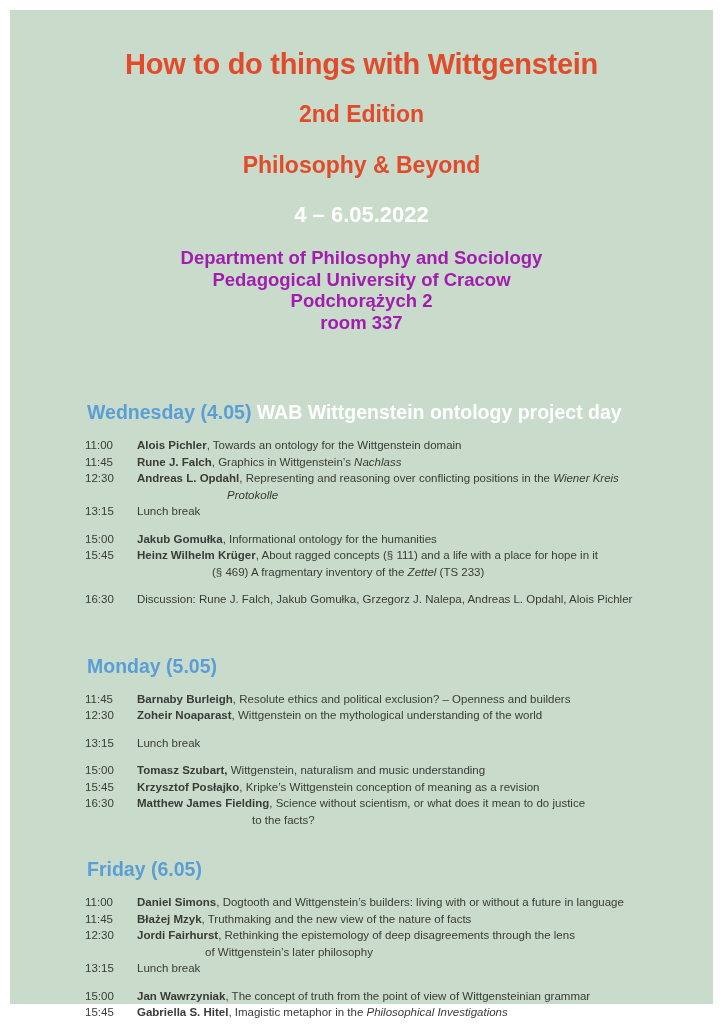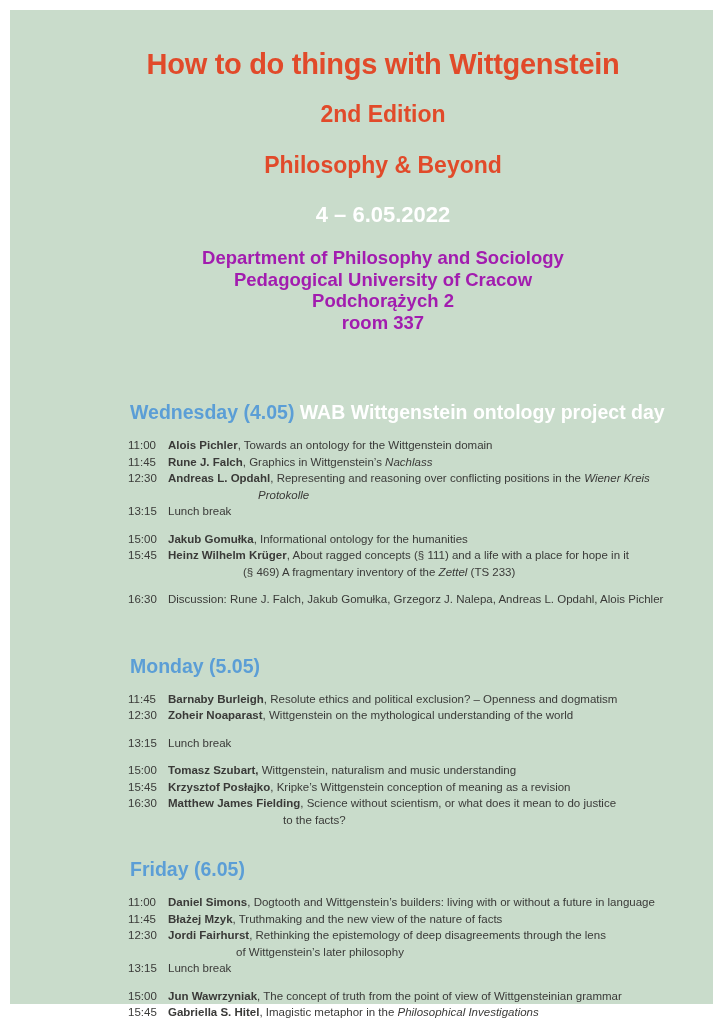--- a/index.html
+++ b/index.html
@@ -9,21 +9,20 @@
     width:723px; height:1024px;
     background:#ffffff;
     font-family:"Liberation Sans", sans-serif;
     overflow:hidden;
   }
   .poster {
     position:absolute; left:10px; top:10px;
     width:703px; height:994px;
     background:#c9dccb;
     padding-top:37px;
-    padding-left:43px;
   }
   .title {
     color:#e14a2a; font-size:29px; font-weight:bold;
     text-align:center; line-height:34px; letter-spacing:-0.3px;
   }
   .edition {
     color:#e14a2a; font-size:23px; font-weight:bold;
     text-align:center; margin-top:19px; line-height:28px;
   }
   .subtitle {
@@ -44,21 +43,21 @@
   .day-heading {
     padding-left:77px; padding-right:20px;
     font-size:19.5px; font-weight:bold; line-height:22px;
   }
   .day-name { color:#5b9ed6; }
   .day-suffix { color:#ffffff; }
   .rows { margin-top:14px; }
   .row {
     display:flex; align-items:baseline;
     padding-left:75px; padding-right:14px;
-    color:#3a3a38; font-size:11.5px; line-height:16.5px;
+    color:#3a3a38; font-size:11.5px; line-height:16.5px;gap:12px;
   }
   .time { width:40px; flex-shrink:0; }
   .content { flex:1; }
   .content .b { font-weight:bold; }
   .content .i { font-style:italic; }
   .gap { height:11px; }
 </style>
 </head>
 <body>
 
@@ -116,21 +115,21 @@
               <span class="time">16:30</span>
               <div class="content"><span>Discussion: Rune J. Falch, Jakub Gomułka, Grzegorz J. Nalepa, Andreas L. Opdahl, Alois Pichler</span></div>
             </div>
           </div>
         </section>
         <section class="day">
           <h3 class="day-heading"><span class="day-name">Monday (5.05)</span></h3>
           <div class="rows">
             <div class="row">
               <span class="time">11:45</span>
-              <div class="content"><span class="b">Barnaby Burleigh</span><span>, Resolute ethics and political exclusion? – Openness and dogmatism</span></div>
+              <div class="content"><span class="b">Barnaby Burleigh</span><span>, Resolute ethics and political exclusion? – Openness and builders</span></div>
             </div>
             <div class="row">
               <span class="time">12:30</span>
               <div class="content"><span class="b">Zoheir Noaparast</span><span>, Wittgenstein on the mythological understanding of the world</span></div>
             </div>
             <div class="gap"></div>
             <div class="row">
               <span class="time">13:15</span>
               <div class="content"><span>Lunch break</span></div>
             </div>
@@ -172,21 +171,21 @@
               <span class="time"></span>
               <div class="content" style="padding-left: 68px;"><span>of Wittgenstein’s later philosophy</span></div>
             </div>
             <div class="row">
               <span class="time">13:15</span>
               <div class="content"><span>Lunch break</span></div>
             </div>
             <div class="gap"></div>
             <div class="row">
               <span class="time">15:00</span>
-              <div class="content"><span class="b">Jun Wawrzyniak</span><span>, The concept of truth from the point of view of Wittgensteinian grammar</span></div>
+              <div class="content"><span class="b">Jan Wawrzyniak</span><span>, The concept of truth from the point of view of Wittgensteinian grammar</span></div>
             </div>
             <div class="row">
               <span class="time">15:45</span>
               <div class="content"><span class="b">Gabriella S. Hitel</span><span>, Imagistic metaphor in the </span><span class="i">Philosophical Investigations</span></div>
             </div>
           </div>
         </section>
       </div>
   </div>
 </div>

